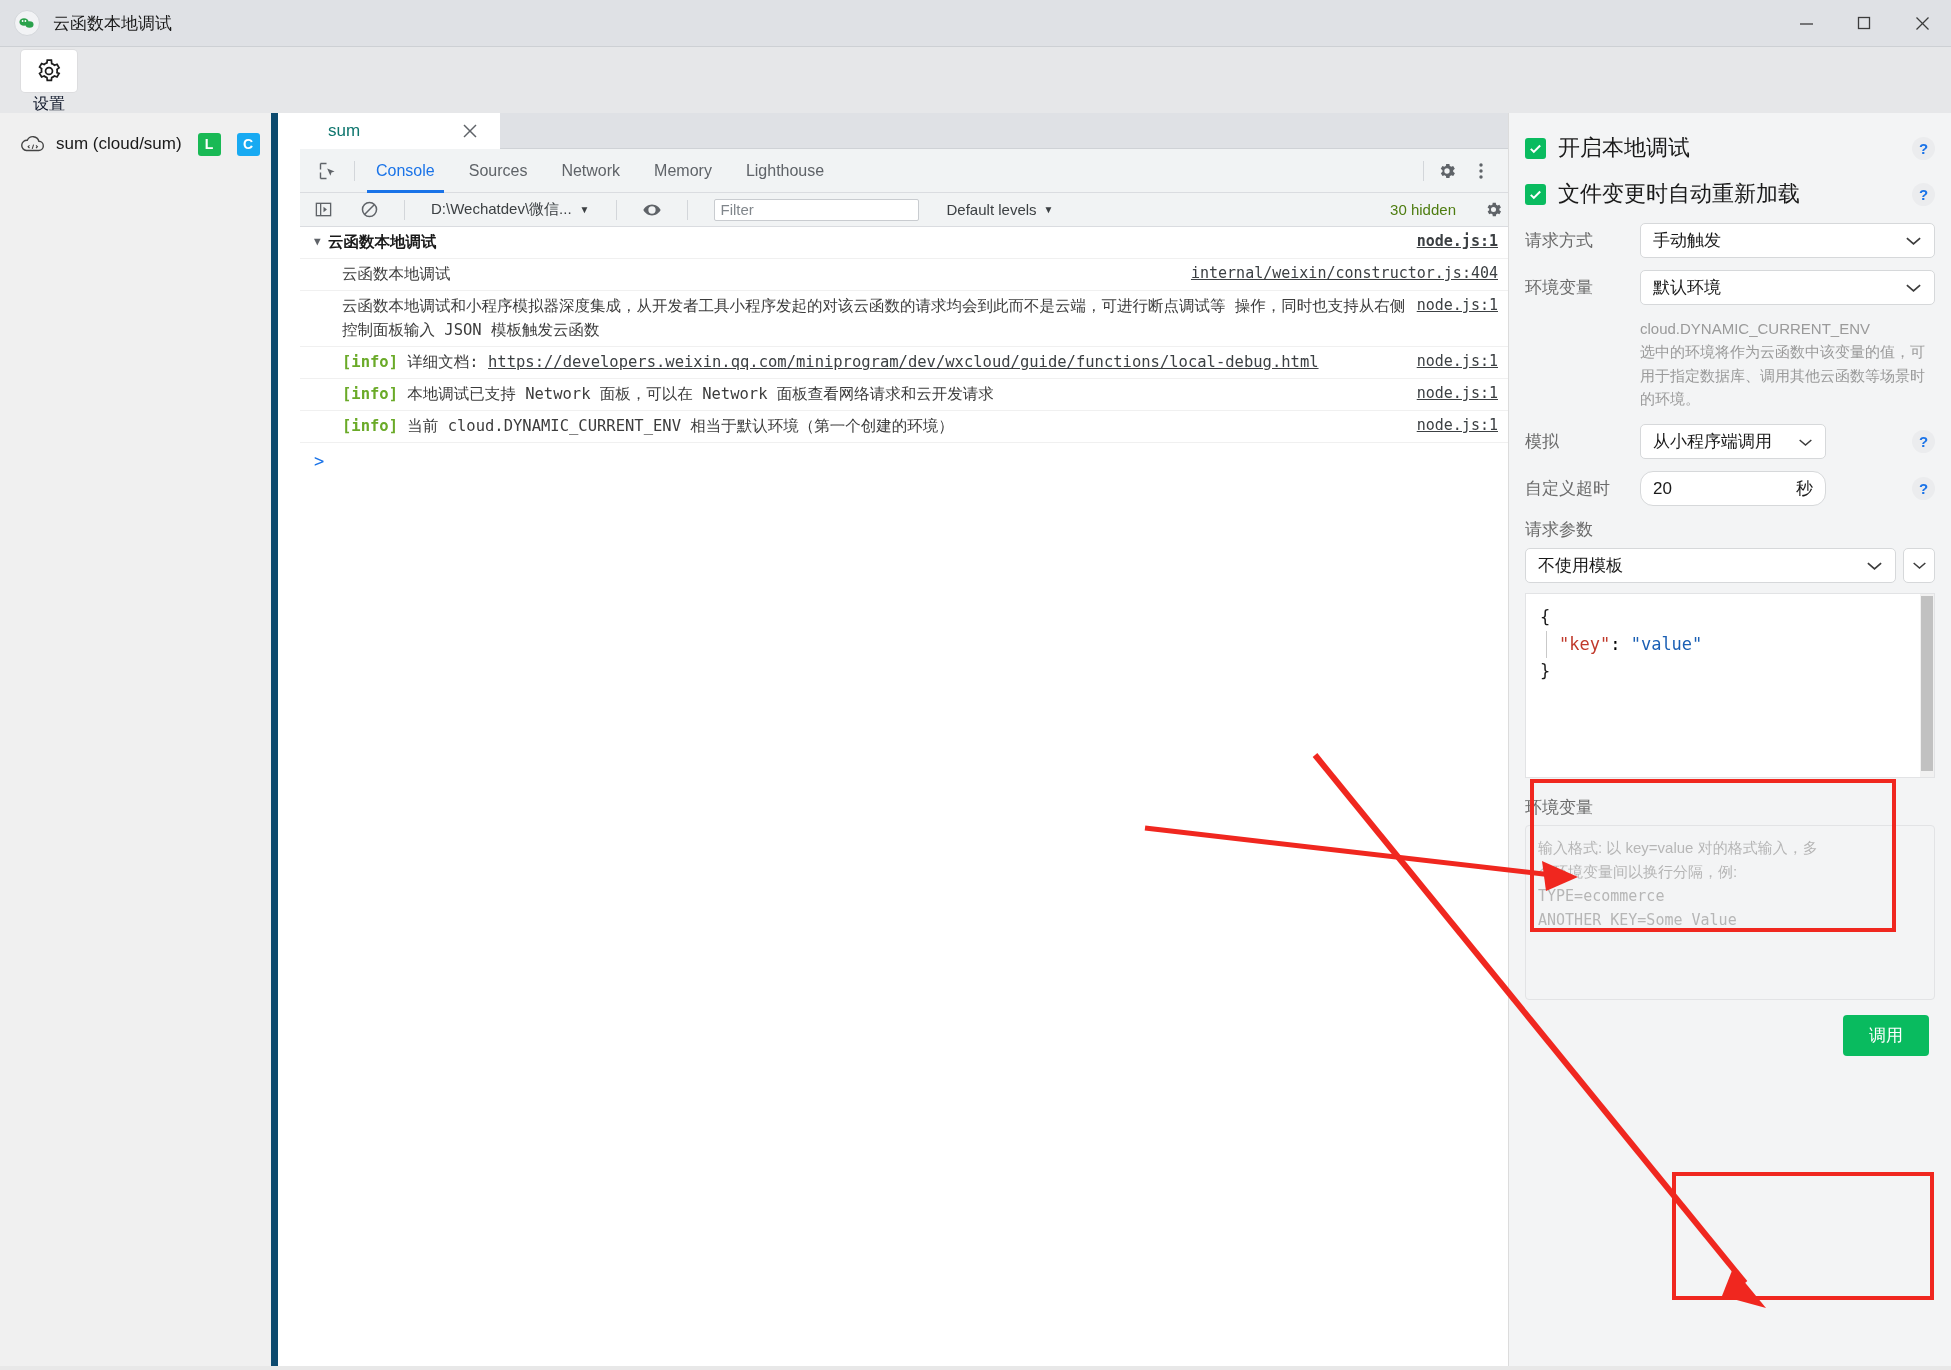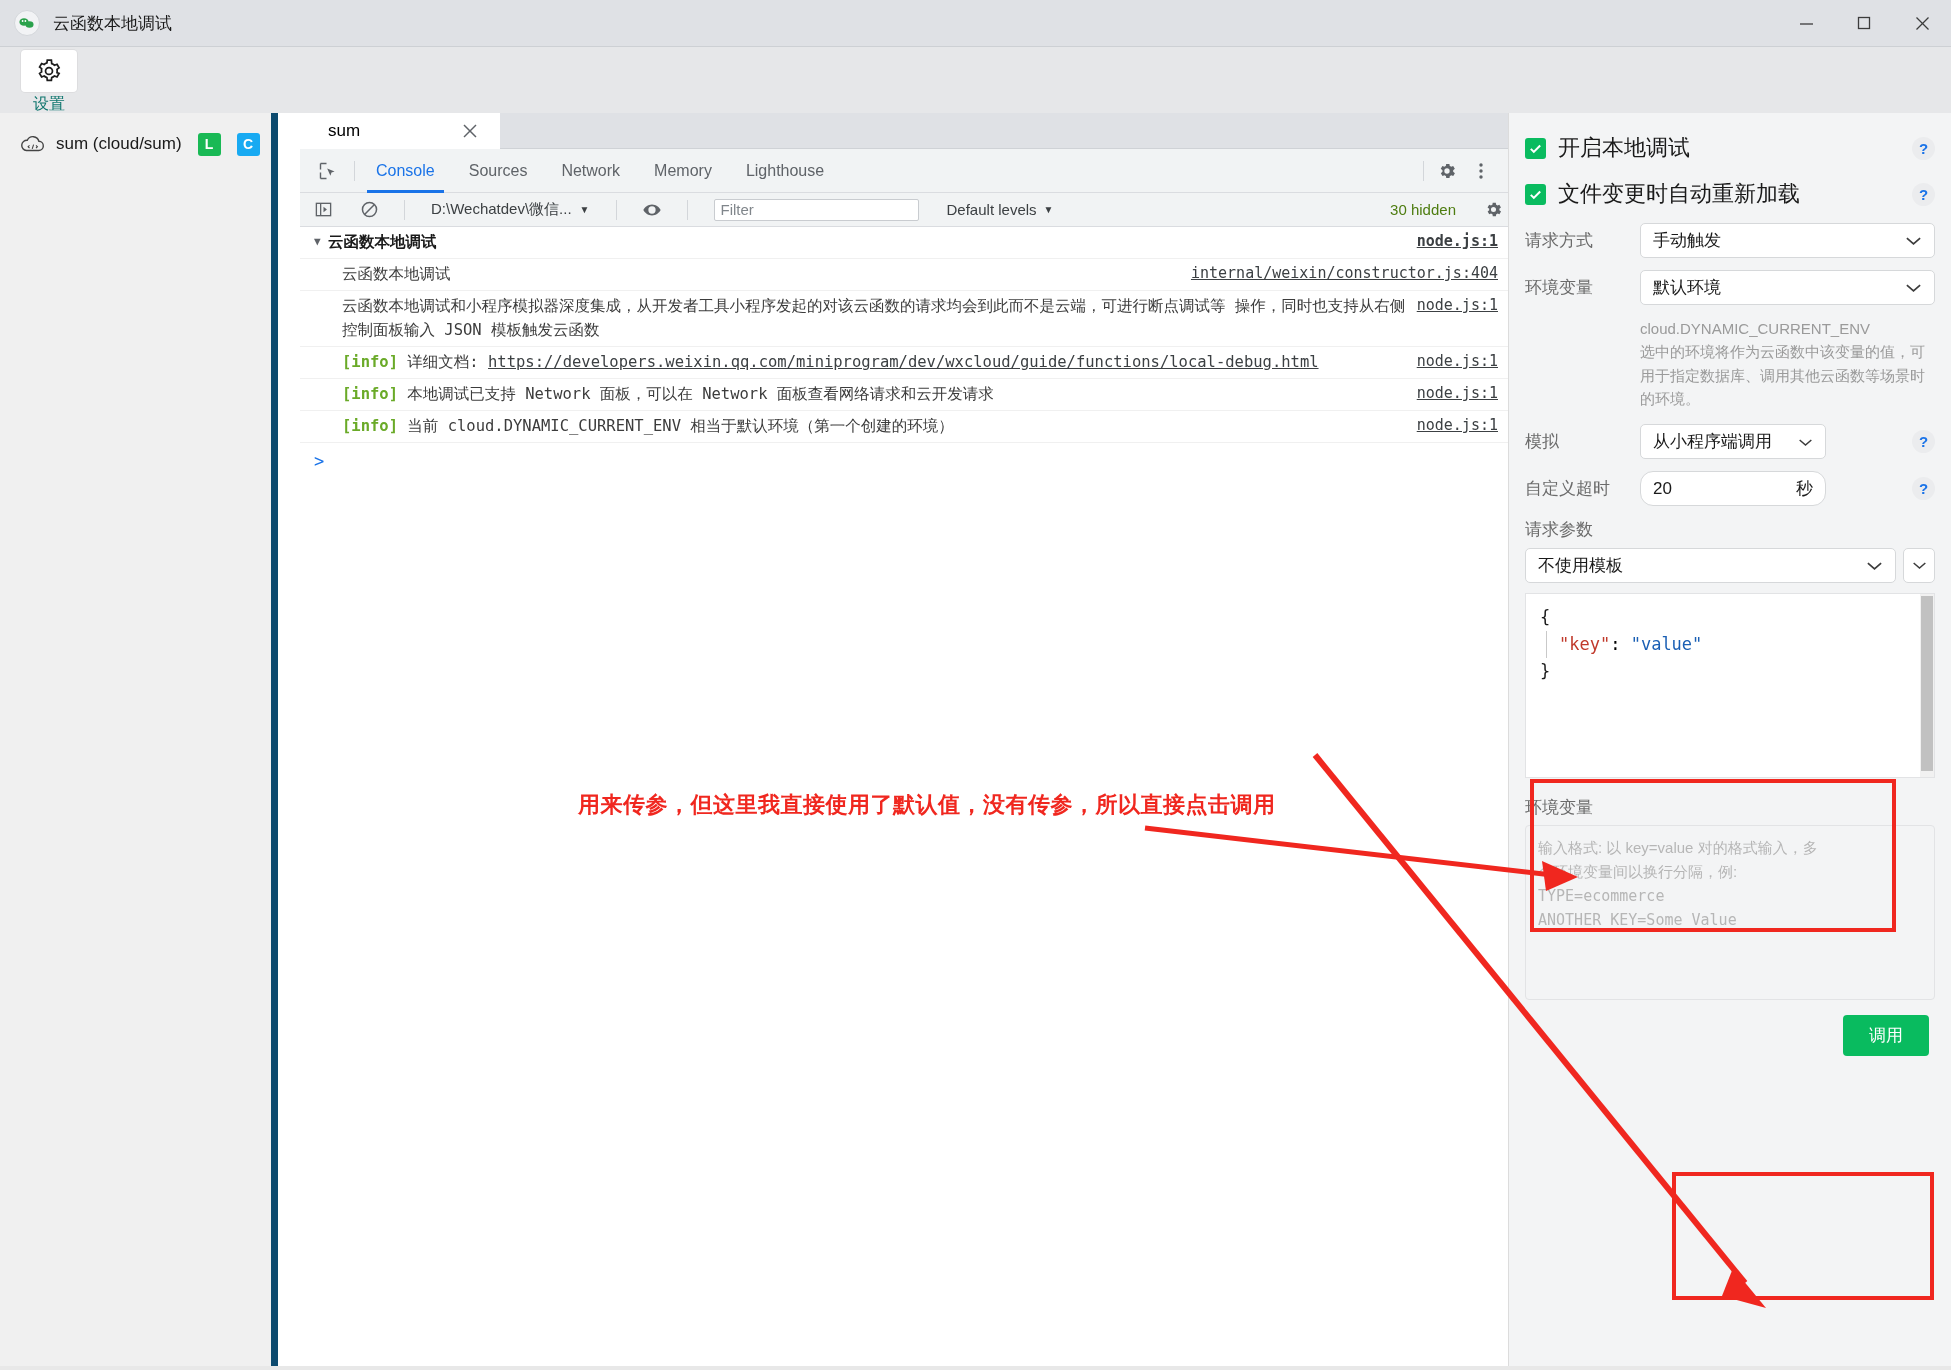--- a/index.html
+++ b/index.html
@@ -36,21 +36,21 @@
   .toolstrip {
     position:absolute; left:0; top:47px; width:1951px; height:66px;
     background:#e6e7e9;
   }
   .settings-wrap { position:absolute; left:17px; top:3px; width:64px; text-align:center; }
   .settings-btn {
     width:56px; height:42px; margin:0 auto; background:#ffffff;
     border-radius:4px; display:flex; align-items:center; justify-content:center;
     box-shadow:0 0 0 1px rgba(0,0,0,0.04);
   }
-  .settings-label { font-size:16px; color:#0f766e; margin-top:2px; }
+  .settings-label { font-size:16px; color:#0f172a; margin-top:2px; }
 
   
   .sidebar {
     position:absolute; left:0; top:113px; width:278px; height:1257px;
     background:#f0f0f0; border-right:7px solid #0c4a6e;
   }
   .fn-item {
     display:flex; align-items:center; height:40px; padding-left:20px; margin-top:11px;
     font-size:17px; color:#1a1a1a;
   }
@@ -67,21 +67,21 @@
   
   .devtools {
     position:absolute; left:300px; top:113px; width:1208px; height:1257px;
     background:#ffffff;
   }
   .tabstrip {
     position:relative; height:36px; background:#dfe1e5; border-bottom:1px solid #cfd2d6;
   }
   .file-tab {
     position:absolute; left:0; top:0; width:200px; height:36px; background:#fff;
-    display:flex; align-items:center; padding:0 0 0 28px; font-size:17px; color:#000000;
+    display:flex; align-items:center; padding:0 0 0 28px; font-size:17px; color:#0f766e;
   }
   .file-tab .tab-close {
     position:absolute; right:20px; top:8px; width:20px; height:20px; color:#5f6368;
   }
   .dt-tabs {
     height:44px; background:#f1f3f4; border-bottom:1px solid #dadce0;
     display:flex; align-items:center; padding-left:8px;
   }
   .inspect-icon {
     width:28px; height:28px; margin:0 8px 0 6px; display:flex; align-items:center;
@@ -526,21 +526,20 @@
       <div>个环境变量间以换行分隔，例:</div>
       <div class="mono2">TYPE=ecommerce</div>
       <div class="mono2">ANOTHER_KEY=Some Value</div>
     </div>
 
     <div class="call-bar">
       <span class="call-btn">调用</span>
     </div>
   </div>
 
-  <div class="anno-text">用来传参，但这里我直接使用了默认值，没有传参，所以直接点击调用</div>
   <div class="anno-box anno-box1"></div>
   <div class="anno-box anno-box2"></div>
 
   <svg class="anno" viewBox="0 0 1951 1370">
 
     <line x1="1145" y1="828" x2="1552" y2="875" stroke="#f0271f" stroke-width="5"></line>
     <polygon points="1578,877 1542,861 1546,891" fill="#f0271f"></polygon>
 
     <line x1="1315" y1="755" x2="1745" y2="1283" stroke="#f0271f" stroke-width="6"></line>
     <polygon points="1766,1308 1733,1268 1722,1296" fill="#f0271f"></polygon>

